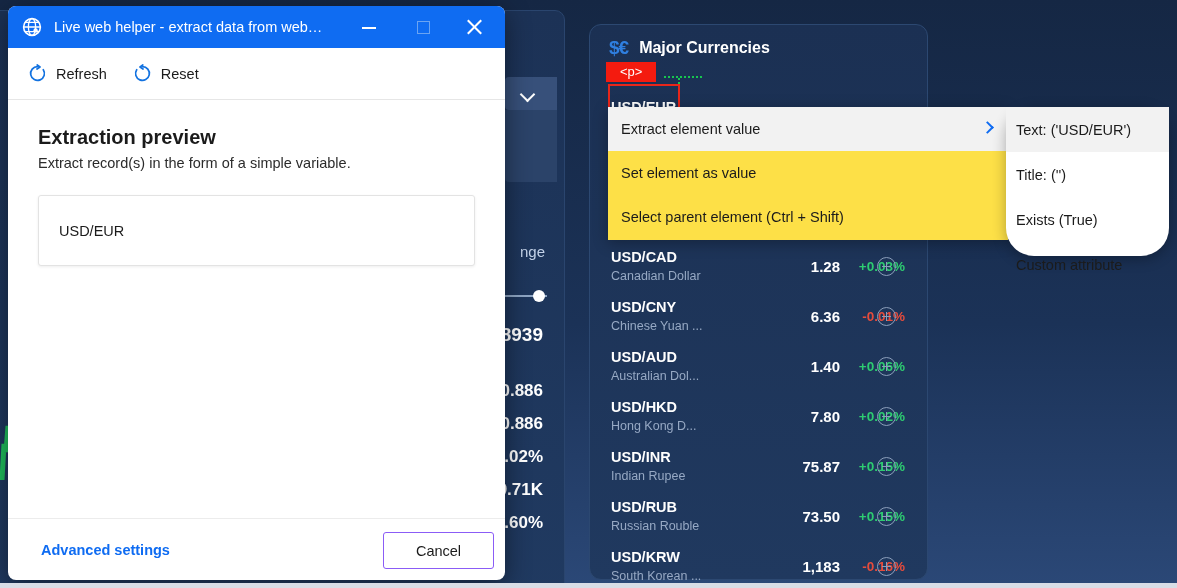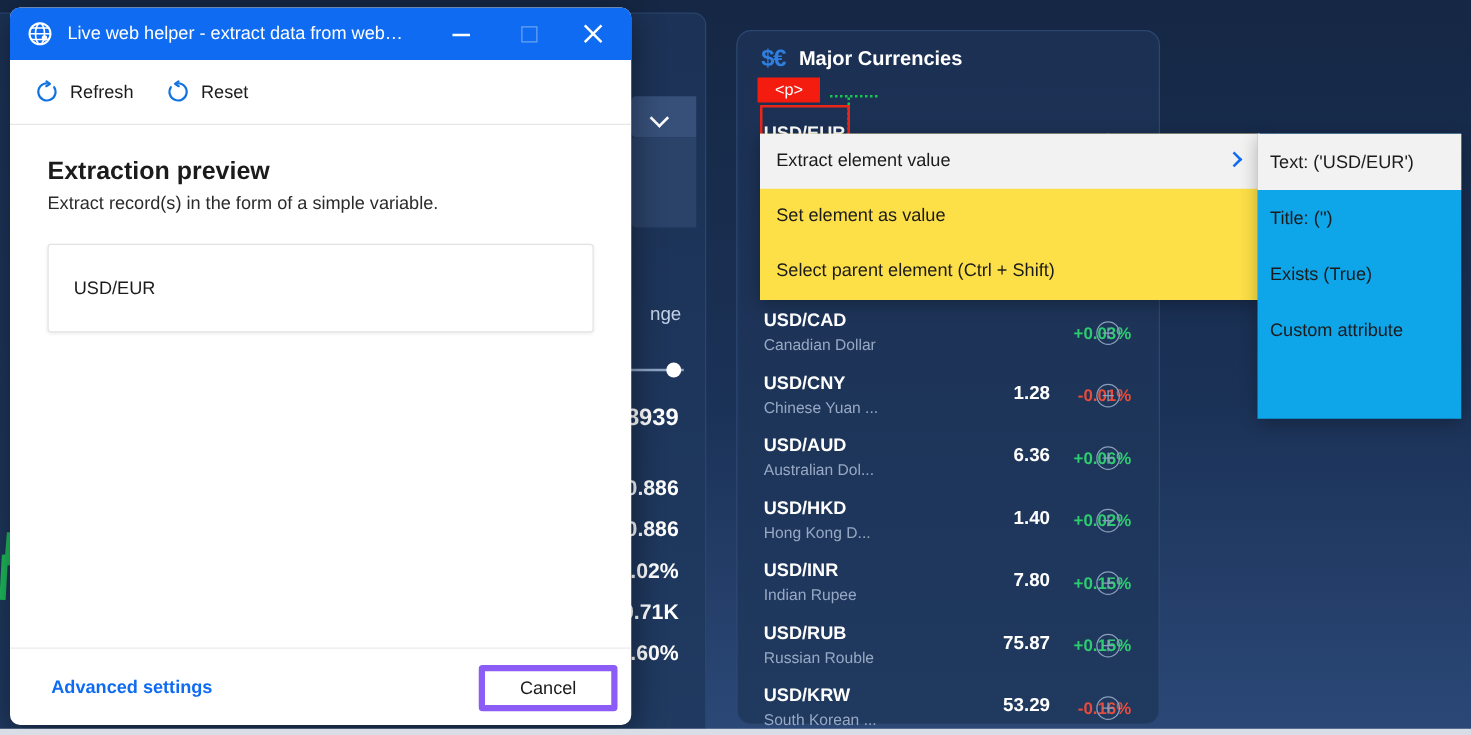--- a/index.html
+++ b/index.html
@@ -78,21 +78,21 @@
   .cur-pair {
     position: absolute; left: 21px; top: 2px;
     font-size: 14.5px; font-weight: bold; color: #ffffff;
   }
   .cur-name {
     position: absolute; left: 21px; top: 22px;
     font-size: 12.5px; color: #97a9c4;
   }
   .cur-rate {
     position: absolute; left: 180px; top: 11px; width: 70px; text-align: right;
-    font-size: 15px; font-weight: bold; color: #ffffff; margin-top: 48px;
+    font-size: 15px; font-weight: bold; color: #ffffff;
   }
   .cur-chg {
     position: absolute; left: 255px; top: 12px; width: 60px; text-align: right;
     font-size: 13.5px; font-weight: bold;
   }
   .cur-chg.up { color: #2ecc71; }
   .cur-chg.down { color: #e74c3c; }
   .cur-chg.flat { color: #2ecc71; }
   .plus-icon {
     position: absolute; left: 287px; top: 10px;
@@ -209,21 +209,21 @@
     margin-left: 33px; color: #0f6cf2; font-size: 14.5px; font-weight: bold;
   }
   #btn-finish {
     position: absolute; left: 245px; top: 13px; width: 120px; height: 37px;
     background: #0f6cf2; border: 1px solid #0a5bd0; border-radius: 3px;
     color: #ffffff; font-size: 14.5px; font-weight: bold;
     display: flex; align-items: center; justify-content: center;
   }
   #btn-cancel {
     position: absolute; left: 375px; top: 13px; width: 111px; height: 37px;
-    background: #ffffff; border: 5px solid #8b5cf6; border-radius: 3px;
+    background: #ffffff; border: 1px solid #8b5cf6; border-radius: 3px;
     color: #1b1b1b; font-size: 14.5px;
     display: flex; align-items: center; justify-content: center;
   }
 
   
   #ctx-menu {
     position: absolute; left: 608px; top: 107px; width: 400px; height: 133px;
     background: #fde047; box-shadow: 0 3px 14px rgba(0,0,0,0.30);
   }
   .ctx-item {
@@ -231,22 +231,22 @@
     padding-left: 13px; font-size: 14.5px; color: #1b1b1b;
   }
   .ctx-item.active { background: #f2f2f2; }
   .ctx-arrow {
     position: absolute; right: 16px; top: 16px; width: 9px; height: 9px;
     border-top: 2px solid #0f6cf2; border-right: 2px solid #0f6cf2;
     transform: rotate(45deg);
   }
 
   #ctx-sub {
-    position: absolute; left: 1006px; top: 107px; width: 163px; height: 228px;
-    background: #0ea5e9; box-shadow: 0 3px 14px rgba(0,0,0,0.30);
+    position: absolute; left: 1006px; top: 107px; width: 163px; height: 149px;
+    background: #ffffff; box-shadow: 0 3px 14px rgba(0,0,0,0.30); border-radius: 28px;
   }
   .sub-item {
     height: 45px; display: flex; align-items: center;
     padding-left: 10px; font-size: 14.5px; color: #1b1b1b;
   }
   .sub-item.active { background: #f2f2f2; }
 
   
   #bottom-sliver {
     position: absolute; left: 0; bottom: 0; width: 1177px; height: 5px;
@@ -334,21 +334,21 @@
     <div class="cur-row" style="top:422px;">
       <span class="cur-pair">USD/INR</span>
       <span class="cur-name">Indian Rupee</span>
       <span class="cur-rate">75.87</span>
       <span class="cur-chg up">+0.15%</span>
       <span class="plus-icon"></span>
     </div>
     <div class="cur-row" style="top:472px;">
       <span class="cur-pair">USD/RUB</span>
       <span class="cur-name">Russian Rouble</span>
-      <span class="cur-rate">53.29</span>
+      <span class="cur-rate">73.50</span>
       <span class="cur-chg up">+0.15%</span>
       <span class="plus-icon"></span>
     </div>
     <div class="cur-row" style="top:522px;">
       <span class="cur-pair">USD/KRW</span>
       <span class="cur-name">South Korean ...</span>
       <span class="cur-rate">1,183</span>
       <span class="cur-chg down">-0.16%</span>
       <span class="plus-icon"></span>
     </div>

